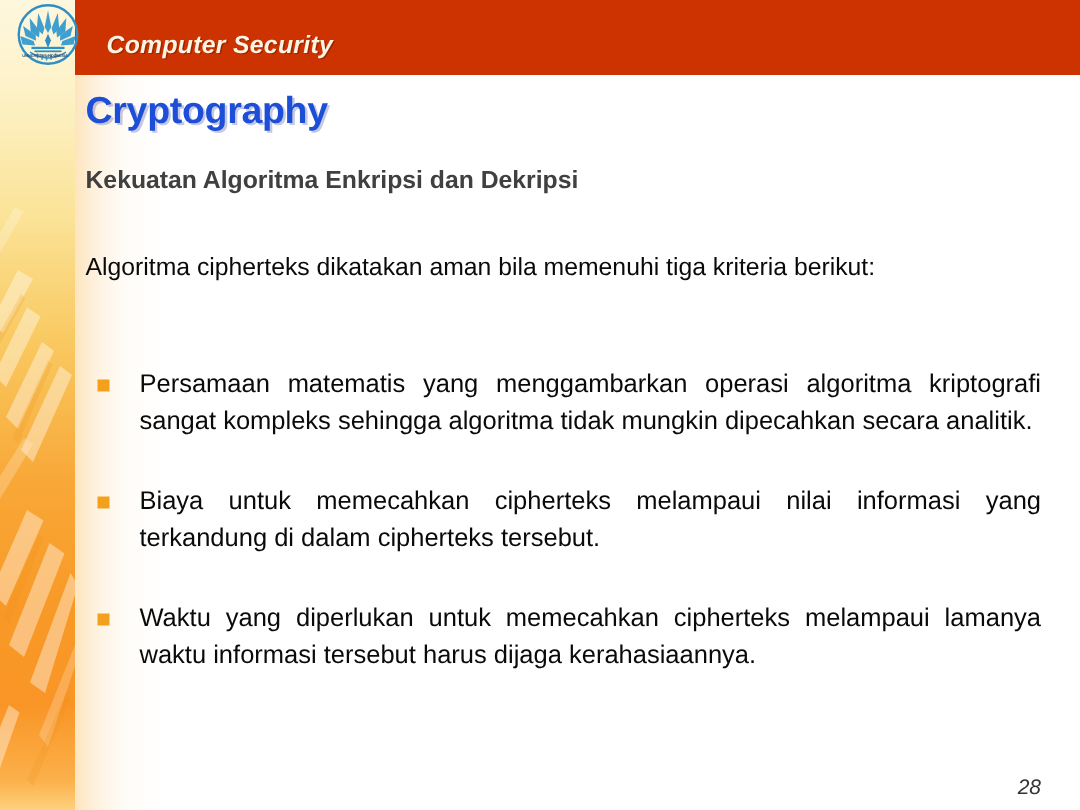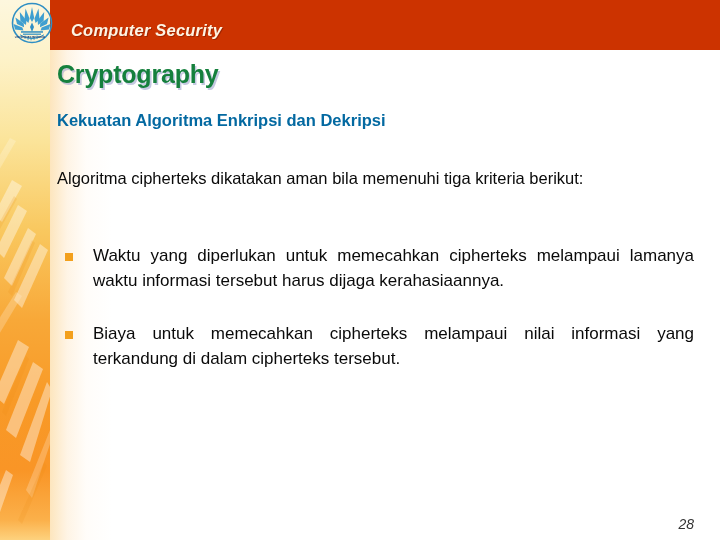--- a/index.html
+++ b/index.html
@@ -110,32 +110,32 @@
     letter-spacing: -.1px;
   }
 
   
   .slide-title {
     position: absolute;
     left: 57px;
     top: 60px;
     font-size: 25px;
     font-weight: bold;
-    color: #15803d;
+    color: #1d4ed8;
     letter-spacing: -.2px;
     text-shadow: 1.6px 1.6px 0 rgba(150,155,200,.55);
     z-index: 7;
   }
   .subhead {
     position: absolute;
     left: 57px;
     top: 111px;
     font-size: 16.5px;
     font-weight: bold;
-    color: #0369a1;
+    color: #404040;
     z-index: 7;
   }
   .intro {
     position: absolute;
     left: 57px;
     top: 168px;
     width: 637px;
     font-size: 16.5px;
     color: #0a0a0a;
     text-align: justify;
@@ -250,23 +250,27 @@
   </div>
   <div class="logo-sub">UNIVERSITAS INDONESIA</div>
 
   <div class="slide-title">Cryptography</div>
   <div class="subhead">Kekuatan Algoritma Enkripsi dan Dekripsi</div>
   <div class="intro">Algoritma cipherteks dikatakan aman bila memenuhi tiga kriteria berikut:</div>
 
   <div class="bullets">
     <div class="bullet-row">
       <span class="bullet-marker"></span>
-      <span class="bullet-text">Waktu yang diperlukan untuk memecahkan cipherteks melampaui lamanya waktu informasi tersebut harus dijaga kerahasiaannya.</span>
+      <span class="bullet-text">Persamaan matematis yang menggambarkan operasi algoritma kriptografi sangat kompleks sehingga algoritma tidak mungkin dipecahkan secara analitik.</span>
     </div>
     <div class="bullet-row">
       <span class="bullet-marker"></span>
       <span class="bullet-text">Biaya untuk memecahkan cipherteks melampaui nilai informasi yang terkandung di dalam cipherteks tersebut.</span>
     </div>
+    <div class="bullet-row">
+      <span class="bullet-marker"></span>
+      <span class="bullet-text">Waktu yang diperlukan untuk memecahkan cipherteks melampaui lamanya waktu informasi tersebut harus dijaga kerahasiaannya.</span>
+    </div>
   </div>
 
   <div class="page-number">28</div>
 
 </div>
 
 </body></html>

